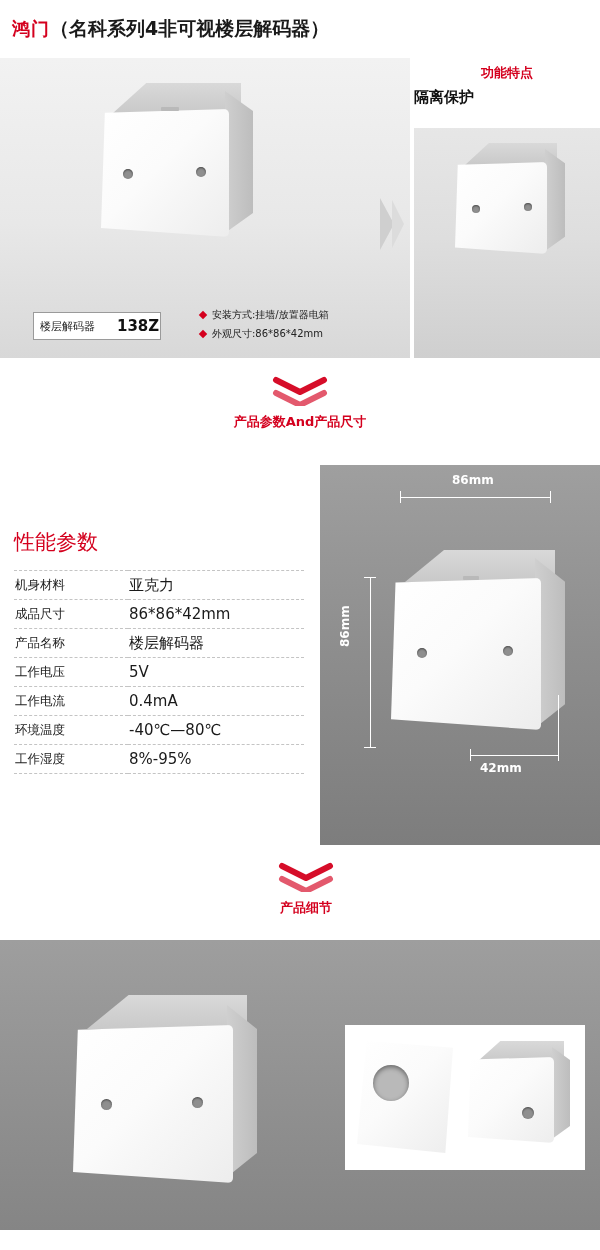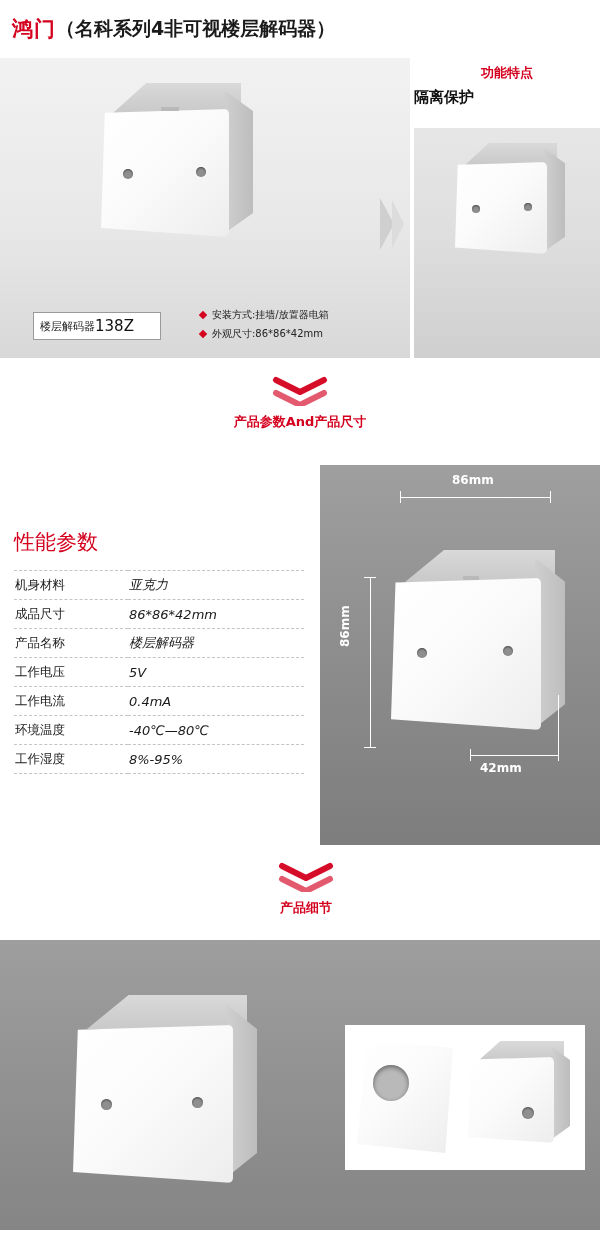--- a/index.html
+++ b/index.html
@@ -26,21 +26,21 @@
     position: absolute;
     left: 0; top: 0;
     width: 600px;
     height: 58px;
     display: flex;
     align-items: center;
     padding-left: 12px;
     box-sizing: border-box;
   }
   .brand {
-    font-size: 21px;
+    font-size: 18px;
     font-weight: bold;
     color: #d4001e;
     letter-spacing: 1px;
     font-family: Liberation Serif, serif;
   }
   .headline {
     font-size: 19px;
     font-weight: bold;
     color: #1a1a1a;
     letter-spacing: 0px;
@@ -157,23 +157,23 @@
     box-sizing: border-box;
     padding-left: 6px;
   }
   .callout .lbl {
     font-size: 11px;
     color: #222;
     font-family: "DejaVu Sans", sans-serif;
   }
   .callout .val {
     font-size: 15px;
-    font-weight: normal;
+    font-weight: bold;
     color: #111;
-    margin-left: 0;
+    margin-left: 22px;
     font-family: "DejaVu Sans", sans-serif;
   }
   .bullets {
     position: absolute;
     left: 200px;
     top: 308px;
     width: 200px;
   }
   .bullet-row {
     display: flex;
@@ -229,21 +229,21 @@
   }
   .params-table tr { height: 29px; }
   .params-table td {
     border-bottom: 1px dashed #c4c4c4;
     font-size: 12.5px;
     color: #1a1a1a;
     font-family: "DejaVu Sans", sans-serif;
     vertical-align: middle;
   }
   .params-table td.k { width: 112px; }
-  .params-table td.v { font-size: 13px; font-style: italic; }
+  .params-table td.v { font-size: 15px; }
   .params-table tr:first-child td { border-top: 1px dashed #c4c4c4; }
 
   
   .dim-panel {
     position: absolute;
     left: 320px;
     top: 465px;
     width: 280px;
     height: 380px;
     background: linear-gradient(180deg,#9f9f9f 0%, #8d8d8d 50%, #7d7d7d 100%);

